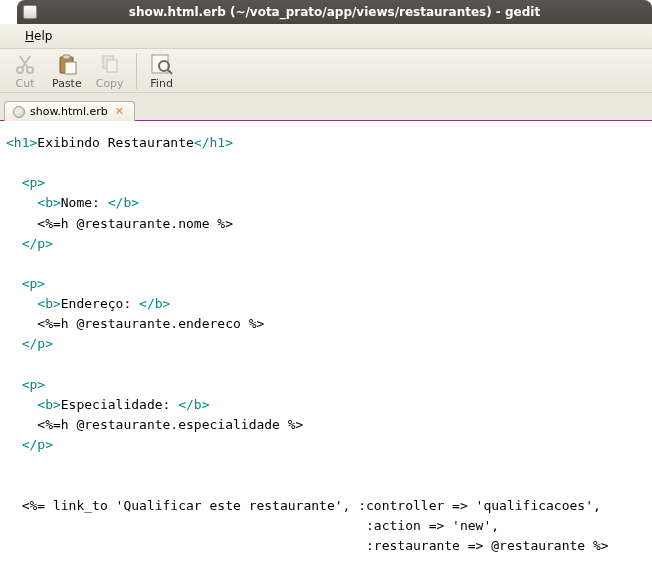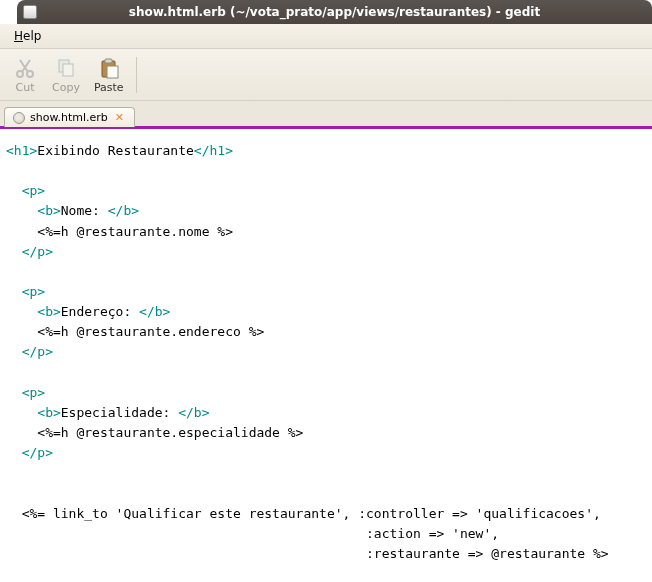--- a/index.html
+++ b/index.html
@@ -38,30 +38,30 @@
     background: linear-gradient(to bottom,#fff,#d6d6d6);
     border: 1px solid #888;
     border-radius: 2px;
   }
   .menubar {
     height: 25px;
     background: linear-gradient(to bottom,#f5f2ea 0%,#ece7dc 100%);
     border-bottom: 1px solid #d6d0c4;
     display: flex;
     align-items: center;
-    padding: 0 6px;
+    padding: 0 17px;
   }
   .menubar-item {
     padding: 3px 8px;
     cursor: pointer;
     border-radius: 3px;
   }
   .menubar-item u { text-decoration: underline; }
   .toolbar {
-    height: 52px;
+    height: 44px;
     background: linear-gradient(to bottom,#f5f2ea 0%,#ece7dc 100%);
     border-bottom: 1px solid #d6d0c4;
     display: flex;
     align-items: center;
     padding: 0 6px;
     gap: 2px;
   }
   .tool {
     display: flex;
     flex-direction: column;
@@ -82,21 +82,21 @@
   }
   .toolbar-sep {
     width: 1px;
     height: 36px;
     background: #cfc9bc;
     margin: 0 4px;
   }
   .tabbar {
     height: 28px;
     background: #ece7dc;
-    border-bottom: 3px solid #a21caf;
+    border-bottom: 1px solid #a21caf;
     display: flex;
     align-items: flex-end;
     padding: 0 4px;
   }
   .tab {
     display: flex;
     align-items: center;
     background: linear-gradient(to bottom,#fdfcf8,#f0ece2);
     border: 1px solid #b7b2a6;
     border-bottom: none;
@@ -156,42 +156,52 @@
   <div class="tool disabled">
     <span class="tool-icon">
       <svg width="22" height="22" viewBox="0 0 22 22">
         <path d="M6 3 L14 15 M16 3 L8 15" stroke="#bfbfbf" stroke-width="2" fill="none"></path>
         <circle cx="6" cy="17" r="3" fill="none" stroke="#bfbfbf" stroke-width="2"></circle>
         <circle cx="16" cy="17" r="3" fill="none" stroke="#bfbfbf" stroke-width="2"></circle>
       </svg>
     </span>
     <span>Cut</span>
   </div>
-  <div class="tool disabled">
-    <span class="tool-icon">
-      <svg width="22" height="22" viewBox="0 0 22 22">
-        <rect x="4" y="3" width="10" height="12" fill="#e9e9e2" stroke="#bfbfbf"></rect>
-        <rect x="8" y="7" width="10" height="12" fill="#f3f3ee" stroke="#bfbfbf"></rect>
-      </svg>
-    </span>
-    <span>Copy</span>
-  </div>
   <div class="tool">
     <span class="tool-icon">
       <svg width="22" height="22" viewBox="0 0 22 22">
         <rect x="4" y="4" width="13" height="16" rx="1" fill="#b88b4a" stroke="#7a5a2e"></rect>
         <rect x="7" y="2" width="7" height="4" rx="1" fill="#d8d8ce" stroke="#8a8a80"></rect>
         <rect x="9" y="9" width="11" height="12" fill="#fbfbf5" stroke="#8a8a80"></rect>
       </svg>
     </span>
     <span>Paste</span>
   </div>
+  <div class="tool disabled">
+    <span class="tool-icon">
+      <svg width="22" height="22" viewBox="0 0 22 22">
+        <rect x="4" y="3" width="10" height="12" fill="#e9e9e2" stroke="#bfbfbf"></rect>
+        <rect x="8" y="7" width="10" height="12" fill="#f3f3ee" stroke="#bfbfbf"></rect>
+      </svg>
+    </span>
+    <span>Copy</span>
+  </div>
 
   <div class="toolbar-sep"></div>
 
+  <div class="tool">
+    <span class="tool-icon">
+      <svg width="24" height="24" viewBox="0 0 24 24">
+        <rect x="2" y="3" width="16" height="18" fill="#fbfbf5" stroke="#9a978d"></rect>
+        <circle cx="14" cy="14" r="5" fill="none" stroke="#6a6a62" stroke-width="2"></circle>
+        <line x1="18" y1="18" x2="22" y2="22" stroke="#6a6a62" stroke-width="2"></line>
+      </svg>
+    </span>
+    <span>Find</span>
+  </div>
 </div>
 
 <div class="tabbar">
   <div class="tab">
     <span class="tab-fileicon"></span>
     <span>show.html.erb</span>
     <span class="tab-close">✕</span>
   </div>
 </div>
 

